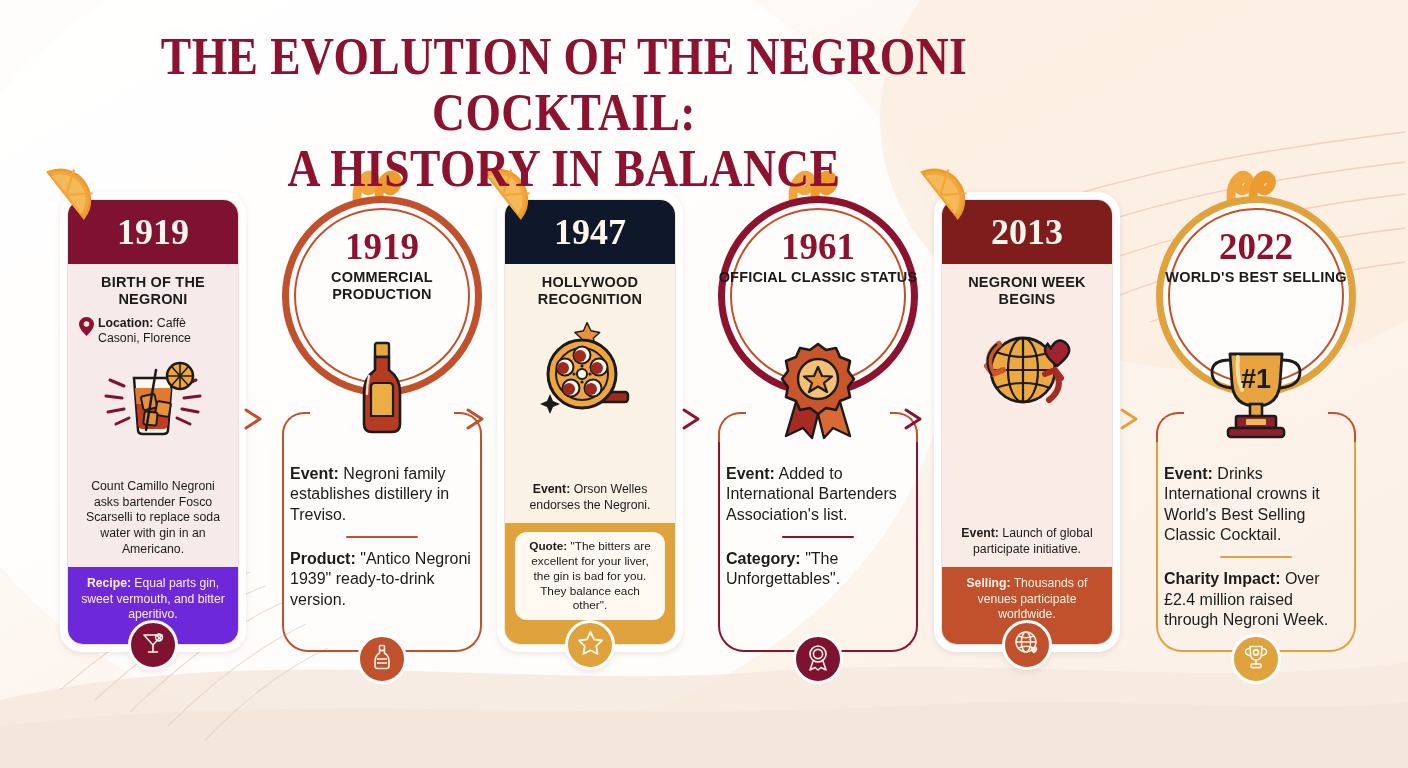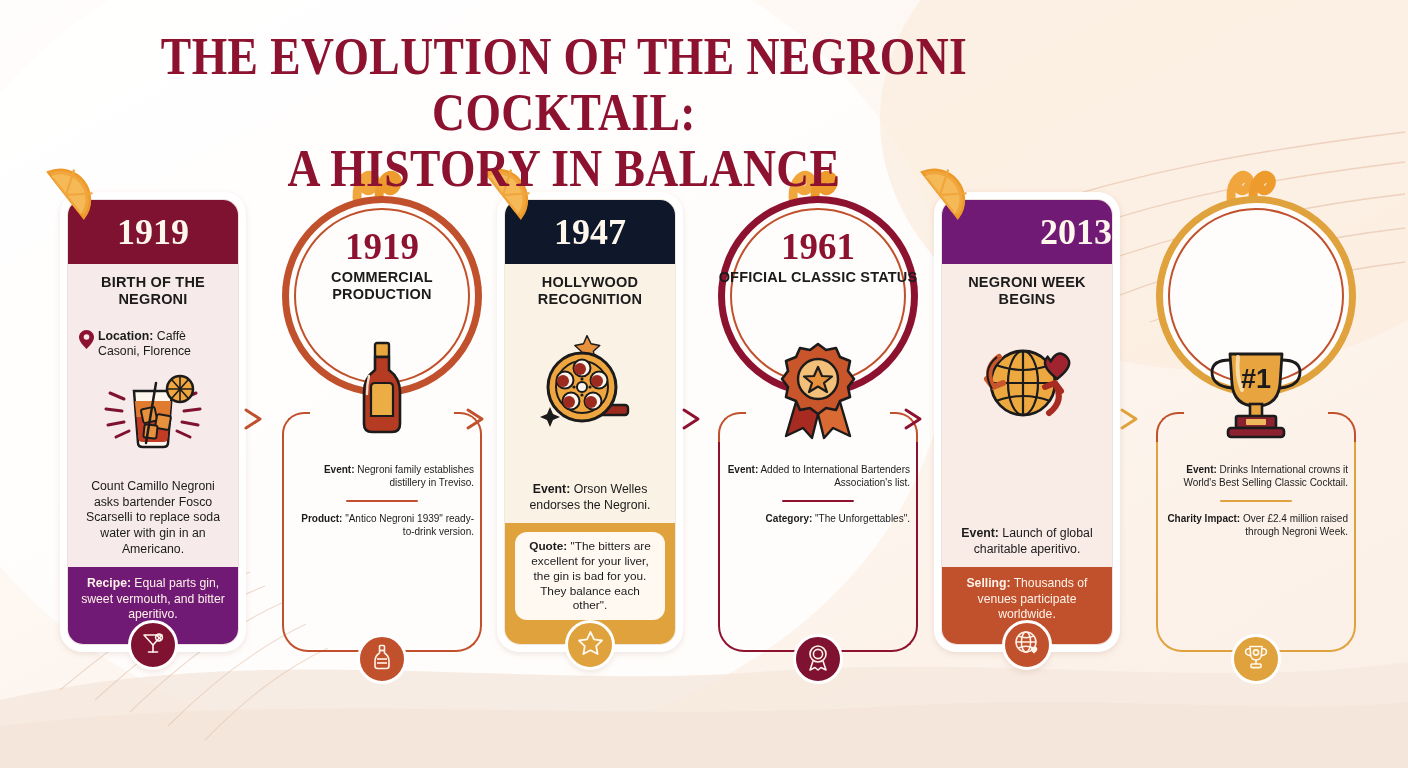--- a/index.html
+++ b/index.html
@@ -73,21 +73,21 @@
   }
   .card-body {
     flex: 1 1 auto;
     padding: 10px 11px 6px;
     display: flex; flex-direction: column; align-items: center;
     text-align: center;
   }
   .card-title {
     font-size: 14.5px; font-weight: bold; color: #1b1b1b;
     line-height: 1.18; letter-spacing: 0.2px;
-    margin-bottom: 21px;
+    margin-bottom: 8px;
   }
   .loc-row {
     display: flex; align-items: flex-start; gap: 4px;
     font-size: 12.3px; line-height: 1.2; color: #1b1b1b;
     text-align: left; margin-bottom: 2px;
   }
   .pin { flex: 0 0 auto; margin-top: 1px; }
   .art {
     margin: 6px 0 6px;
     display: flex; align-items: center; justify-content: center;
@@ -190,22 +190,22 @@
     left: -2.4px; border-right: none; border-bottom: none;
     border-radius: 22px 0 0 0;
   }
   .pod:after {
     right: -2.4px; border-left: none; border-bottom: none;
     border-radius: 0 22px 0 0;
   }
   .node-body {
     position: absolute;
     top: 282px; left: 14px; width: 184px;
-    text-align: right;
-    font-size: 10px; line-height: 1.27; color: #1b1b1b;
+    text-align: left;
+    font-size: 16px; line-height: 1.27; color: #1b1b1b;
     z-index: 3;
   }
   .divider {
     width: 72px; height: 2px; margin: 11px auto;
     background: #C1512C; border-radius: 2px;
   }
   .node-badge {
     position: absolute;
     left: 50%; transform: translateX(-50%);
     top: 452px;
@@ -311,21 +311,21 @@
                 <line x1="64" y1="22" x2="88" y2="22"></line>
                 <line x1="68" y1="13" x2="84" y2="31"></line>
                 <line x1="84" y1="13" x2="68" y2="31"></line>
               </g>
   </svg>
           </div>
           <div class="desc">
             <span>Count Camillo Negroni asks bartender Fosco Scarselli to replace soda water with gin in an Americano.</span>
           </div>
         </div>
-        <div class="card-foot" style="background:#701a75;">
+        <div class="card-foot" style="background:#6d28d9;">
           <b>Recipe:</b><span> Equal parts gin, sweet vermouth, and bitter aperitivo.</span>
         </div>
       </div>
       <div class="badge" style="background:#7E1230;">
         <span><svg width="26" height="26" viewBox="0 0 26 26" fill="none" stroke="#FFF3E9" stroke-width="1.6" stroke-linecap="round" stroke-linejoin="round">
             <path d="M4 5 L22 5 L13 15 Z"></path>
             <line x1="13" y1="15" x2="13" y2="22"></line>
             <line x1="8.5" y1="22" x2="17.5" y2="22"></line>
             <circle cx="19" cy="7.5" r="3.4"></circle>
             <path d="M17 5.5 Q19 8 21 9.5"></path>
@@ -468,21 +468,21 @@
           <path d="M32 7 A25 25 0 0 1 32 55 Z" fill="#F5B957"></path>
           <g stroke="#F0A63C" stroke-width="2.2">
             <line x1="32" y1="10" x2="32" y2="52"></line>
             <line x1="32" y1="31" x2="54" y2="16"></line>
             <line x1="32" y1="31" x2="54" y2="46"></line>
           </g>
         </g>
       </svg></div>
     <div class="card" style="left:934px;">
       <div class="card-inner" style="background:#F9EBE6;">
-        <div class="card-head" style="background:#701a75;justify-content:flex-end;">
+        <div class="card-head" style="background:#7f1d1d;">
           <span>2013</span>
         </div>
         <div class="card-body">
           <div class="card-title">NEGRONI WEEK BEGINS</div>
 
           <div class="art">
             <svg width="100" height="92" viewBox="0 0 100 92">
     <circle cx="46" cy="48" r="32" fill="#EDA83F" stroke="#1b1b1b" stroke-width="2.8"></circle>
     <g stroke="#1b1b1b" stroke-width="2.2" fill="none">
       <ellipse cx="46" cy="48" rx="15" ry="32"></ellipse>
@@ -491,21 +491,21 @@
                 <path d="M19 66 Q46 56 73 66"></path>
       <line x1="46" y1="16" x2="46" y2="80"></line>
     </g>
     <path d="M22 22 Q6 34 16 52 L10 44 M16 52 L26 48" fill="none" stroke="#C9562B" stroke-width="6" stroke-linecap="round" stroke-linejoin="round"></path>
     <path d="M20 22 Q4 35 15 54" fill="none" stroke="#1b1b1b" stroke-width="2"></path>
     <path d="M72 78 Q88 66 78 48 L84 56 M78 48 L68 52" fill="none" stroke="#A82B22" stroke-width="6" stroke-linecap="round" stroke-linejoin="round"></path>
     <path d="M76 42 q7-12 15-4 q8 8 -9 21 q-17-13-9-21 z" fill="#A02430" stroke="#1b1b1b" stroke-width="2.4" transform="translate(-6,-18) scale(1.05)"></path>
   </svg>
           </div>
           <div class="desc">
-            <b>Event:</b><span> Launch of global charitable aperitivo.</span>
+            <b>Event:</b><span> Launch of global participate initiative.</span>
           </div>
         </div>
         <div class="card-foot" style="background:#C1512C;">
           <b>Selling:</b><span> Thousands of venues participate worldwide.</span>
         </div>
       </div>
       <div class="badge" style="background:#C1512C;">
         <span><svg width="26" height="26" viewBox="0 0 26 26" fill="none" stroke="#FFF3E9" stroke-width="1.5">
             <circle cx="12" cy="12" r="10"></circle>
             <ellipse cx="12" cy="12" rx="4.6" ry="10"></ellipse>
@@ -516,20 +516,24 @@
           </svg></span>
       </div>
     </div>
     <div class="node" style="left:1150px;">
       <div class="garnish" style="left:74px;top:-14px;"><svg width="54" height="44" viewBox="0 0 54 44">
           <path d="M8 36 C 4 18 14 4 22 8 C 30 12 22 26 16 22 C 10 18 16 8 24 10" fill="none" stroke="#F0A63C" stroke-width="9" stroke-linecap="round"></path>
           <path d="M30 38 C 26 18 36 4 44 8 C 52 12 44 26 38 22 C 32 18 38 8 46 10" fill="none" stroke="#EE9B2D" stroke-width="9" stroke-linecap="round"></path>
         </svg></div>
       <div class="pod" style="border-color:#DFA23C;"></div>
       <div class="ring" style="border-color:#DFA23C;"></div>
+      <div class="ring-txt">
+        <div class="ring-year">2022</div>
+        <div class="ring-title">WORLD'S BEST SELLING</div>
+      </div>
       <div class="node-art">
         <svg width="108" height="100" viewBox="0 0 108 100">
     <path d="M28 14 L80 14 L78 44 Q76 66 54 66 Q32 66 30 44 Z" fill="#E8A43E" stroke="#1b1b1b" stroke-width="2.8" stroke-linejoin="round"></path>
     <path d="M28 20 Q10 20 10 32 Q10 46 30 48" fill="none" stroke="#1b1b1b" stroke-width="2.8"></path>
     <path d="M80 20 Q98 20 98 32 Q98 46 78 48" fill="none" stroke="#1b1b1b" stroke-width="2.8"></path>
     <rect x="48" y="64" width="12" height="14" fill="#E8A43E" stroke="#1b1b1b" stroke-width="2.6"></rect>
     <rect x="34" y="76" width="40" height="12" rx="2" fill="#8C2230" stroke="#1b1b1b" stroke-width="2.6"></rect>
     <rect x="44" y="79" width="20" height="6" rx="1" fill="#EDB85B"></rect>
     <rect x="26" y="88" width="56" height="9" rx="3" fill="#8C2230" stroke="#1b1b1b" stroke-width="2.6"></rect>
     <path d="M36 17 Q34 36 40 50" stroke="#F7DCA8" stroke-width="4" fill="none" stroke-linecap="round"></path>

